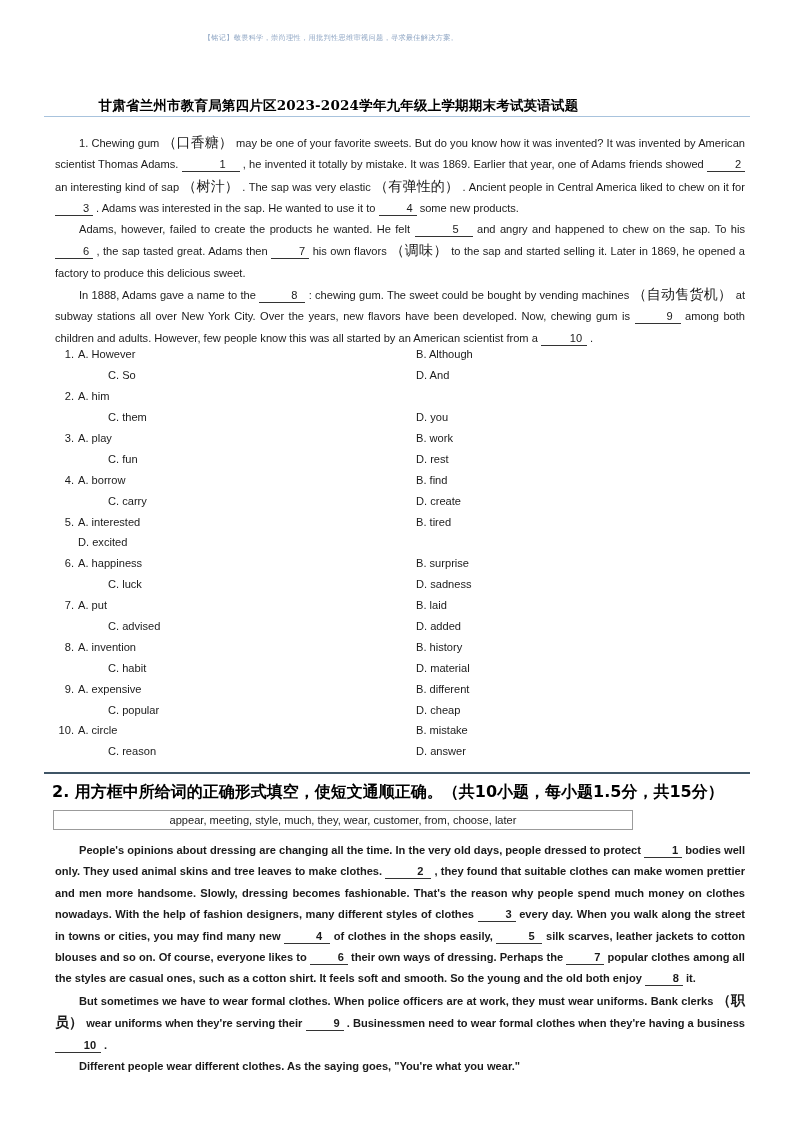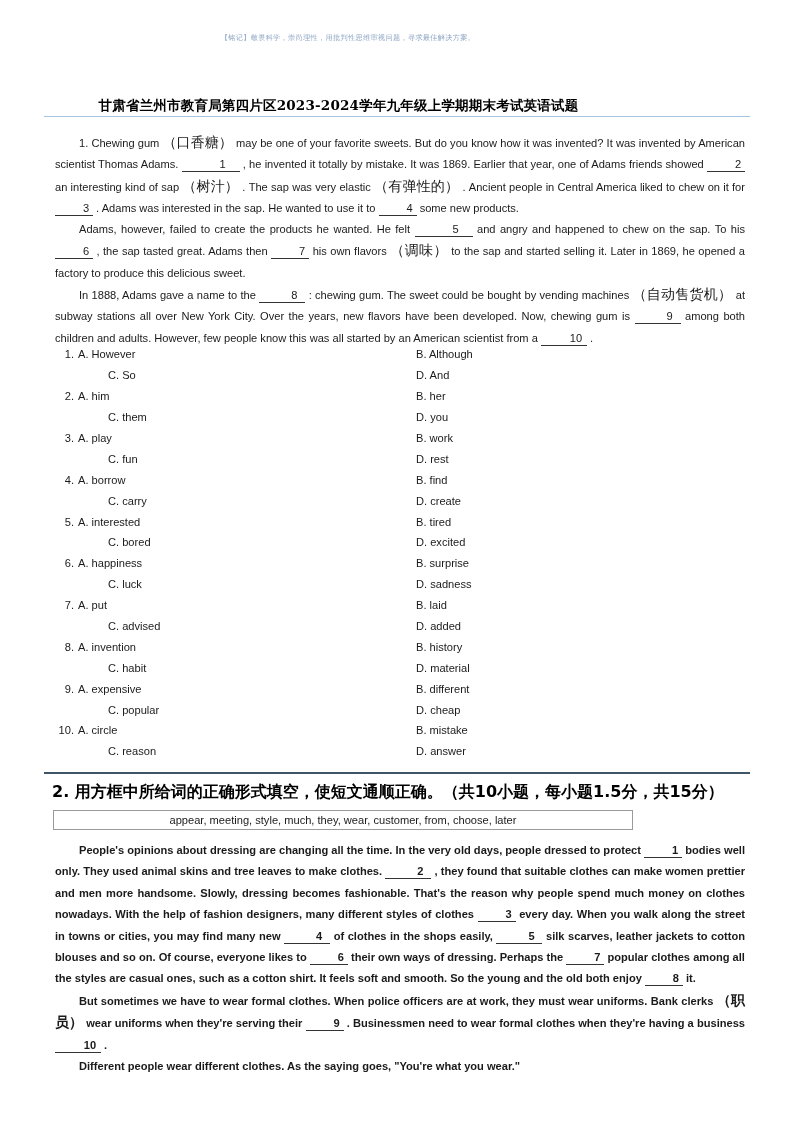--- a/index.html
+++ b/index.html
@@ -26,21 +26,20 @@
   .header-note {
     position: absolute;
     top: 33px;
     left: 0;
     width: 662px;
     text-align: center;
     font-size: 7.2px;
     letter-spacing: 0.3px;
     color: #8fa6c4;
     font-family: "DejaVu Sans", sans-serif;
-    padding-left: 17px;
   }
 
   .rule-top {
     position: absolute;
     top: 116px;
     left: 44px;
     width: 706px;
     height: 1px;
     background: #a8c3dd;
   }
@@ -218,21 +217,20 @@
     </div>
     <div class="qrow">
       <span class="qnum"></span>
       <span class="qopt-a indent-c">C.  So</span>
       <span class="qopt-b">D. And</span>
     </div>
 
     <div class="qrow">
       <span class="qnum">2.</span>
       <span class="qopt-a">A.  him</span>
-      <span class="qopt-b">B. her</span>
     </div>
     <div class="qrow">
       <span class="qnum"></span>
       <span class="qopt-a indent-c">C.  them</span>
       <span class="qopt-b">D. you</span>
     </div>
 
     <div class="qrow">
       <span class="qnum">3.</span>
       <span class="qopt-a">A.  play</span>
@@ -255,21 +253,20 @@
       <span class="qopt-b">D. create</span>
     </div>
 
     <div class="qrow">
       <span class="qnum">5.</span>
       <span class="qopt-a">A.  interested</span>
       <span class="qopt-b">B. tired</span>
     </div>
     <div class="qrow">
       <span class="qnum"></span>
-      <span class="qopt-a indent-c">C.  bored</span>
       <span class="qopt-b">D. excited</span>
     </div>
 
     <div class="qrow">
       <span class="qnum">6.</span>
       <span class="qopt-a">A.  happiness</span>
       <span class="qopt-b">B. surprise</span>
     </div>
     <div class="qrow">
       <span class="qnum"></span>

